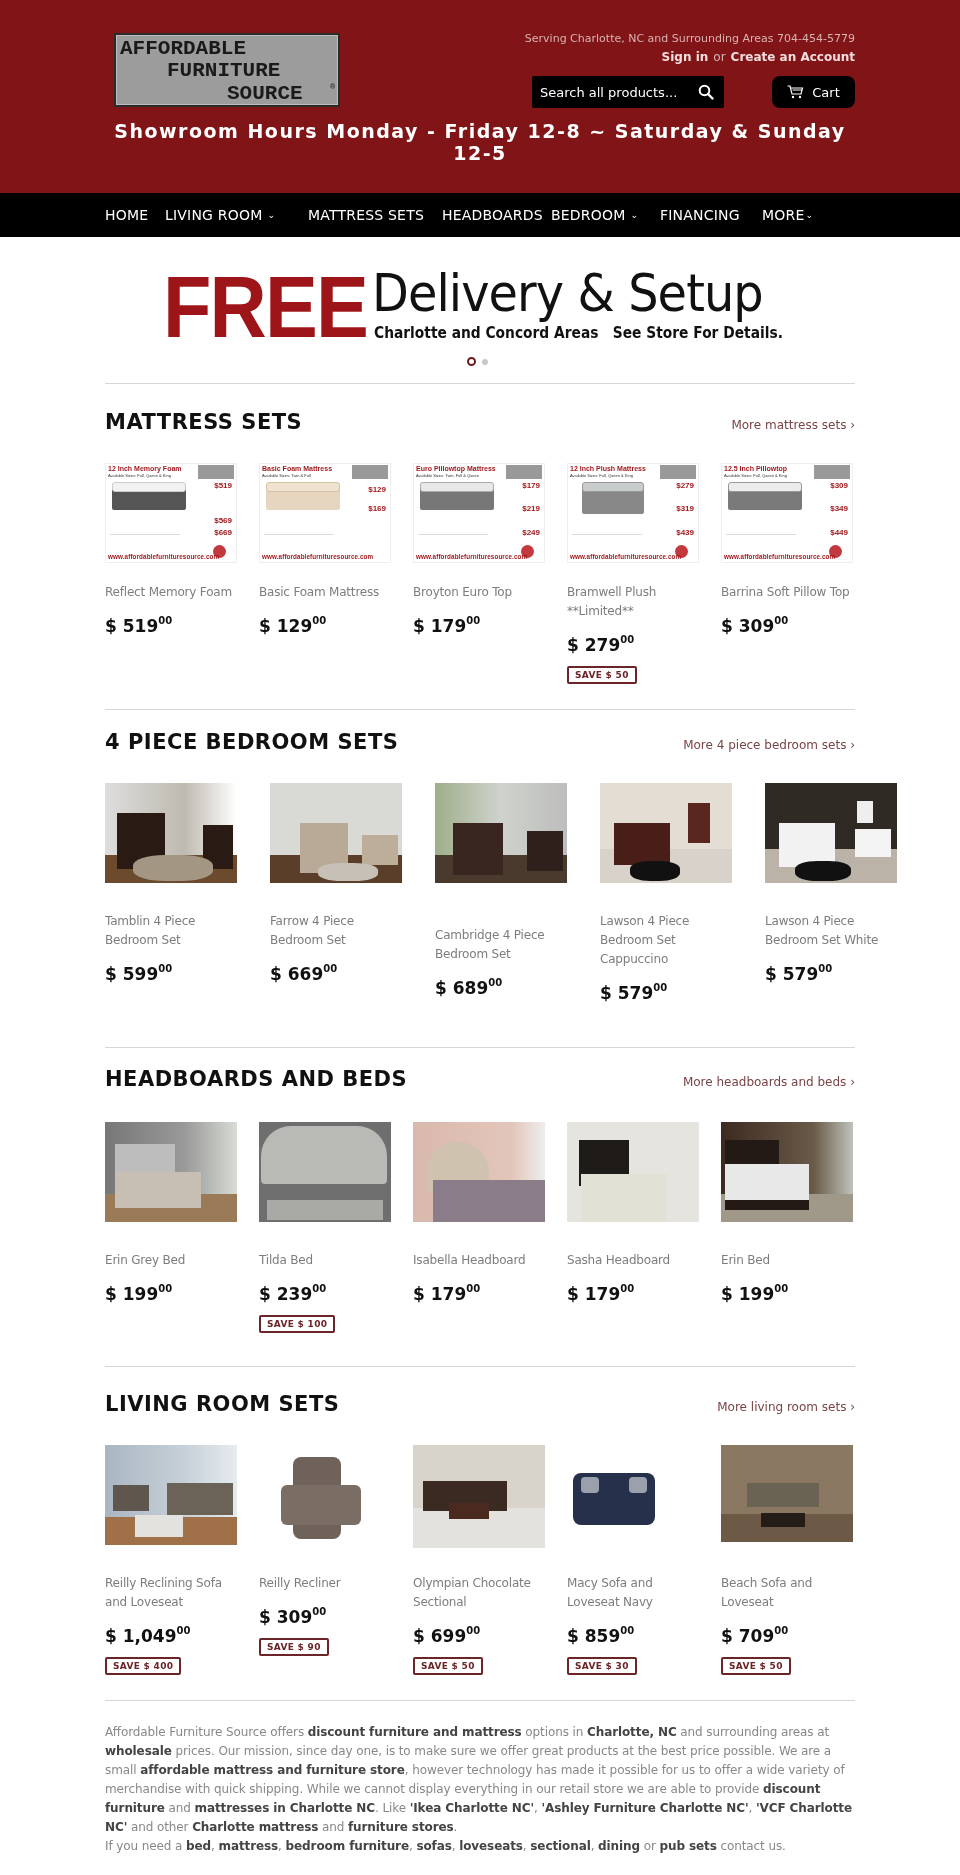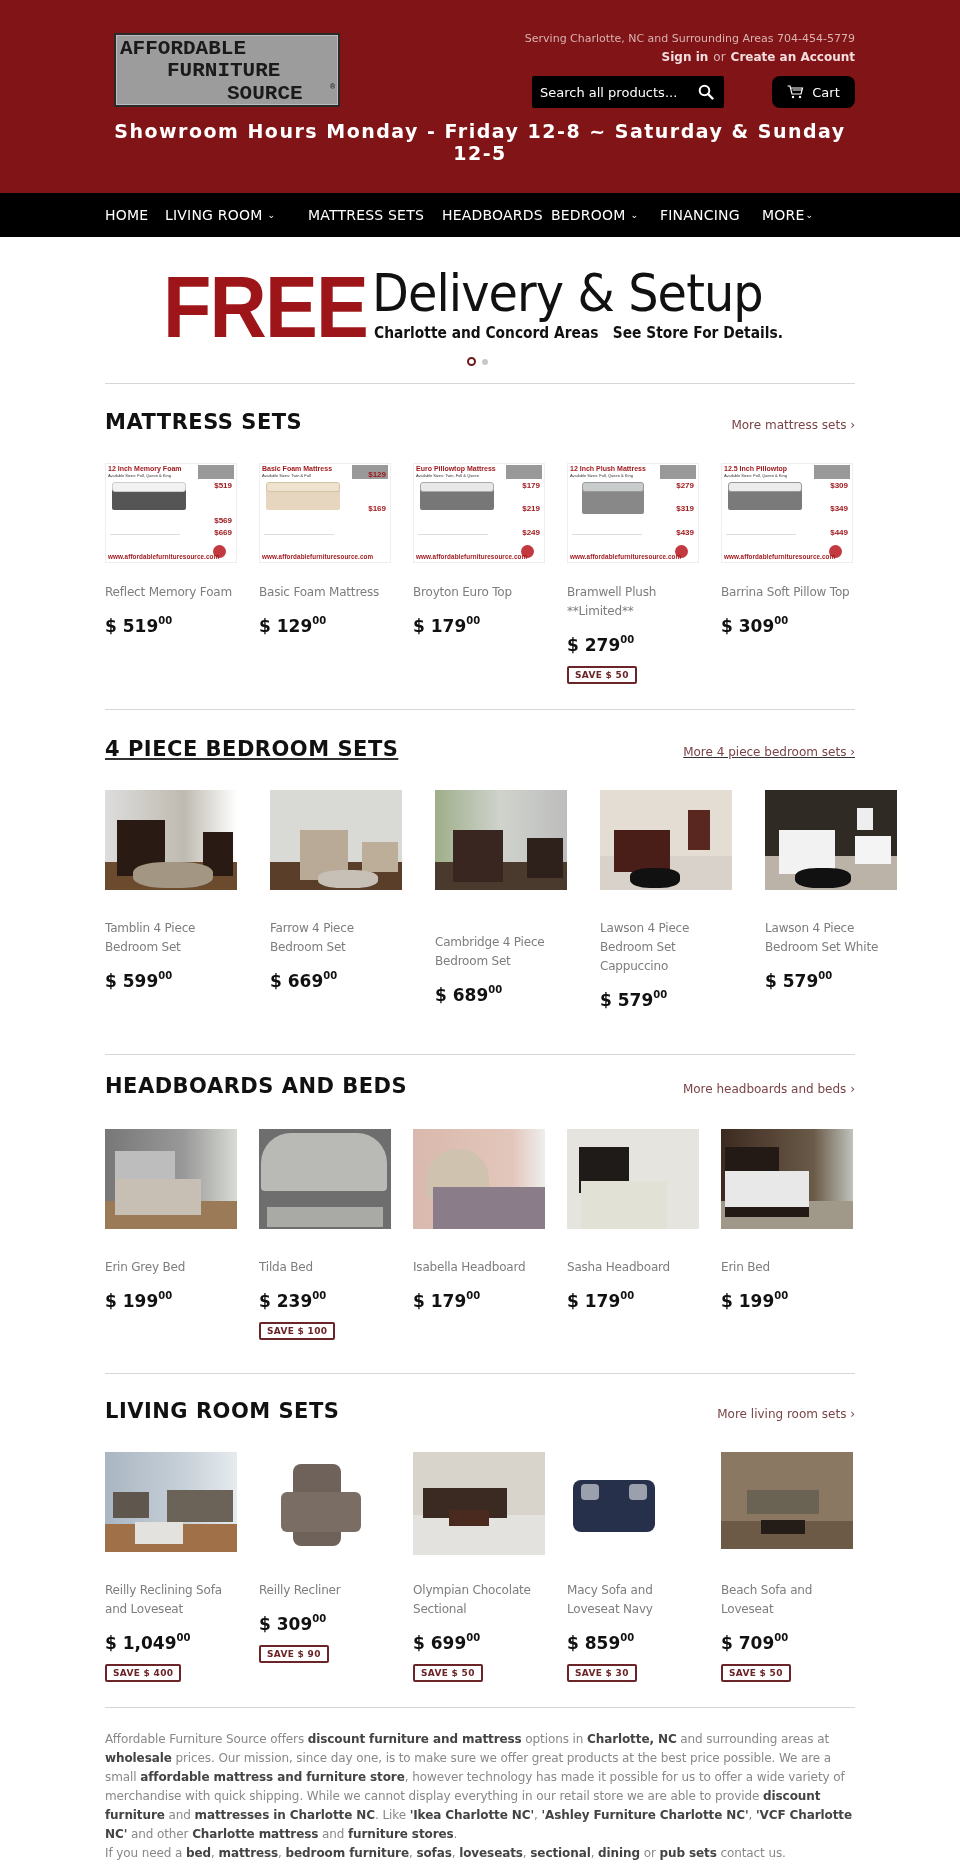--- a/index.html
+++ b/index.html
@@ -195,21 +195,21 @@
       <div class="p-price"><span>$ 519</span><sup>00</sup></div>
     </div>
 
     <div class="card">
       <div class="thumb m-sheet">
         <span class="h">Basic Foam Mattress</span>
         <span class="s">Available Sizes: Twin &amp; Full</span>
         <span class="badge"></span>
         <span class="bed" style="background:#e6d6bf;"></span>
         <span class="bed-top" style="background:#efe3cf;border:1px solid #d5c3a8;"></span>
-        <span class="pr" style="top:6px">$129</span>
+        <span class="pr" style="top:21px">$129</span>
         <span class="pr" style="top:40px">$169</span>
         <span class="feat"></span>
         <span class="url">www.affordablefurnituresource.com</span>
       </div>
       <div class="p-title" style="margin-top:20px;">Basic Foam Mattress</div>
       <div class="p-price"><span>$ 129</span><sup>00</sup></div>
     </div>
 
     <div class="card">
       <div class="thumb m-sheet">
@@ -263,21 +263,21 @@
         <span class="url">www.affordablefurnituresource.com</span>
       </div>
       <div class="p-title" style="margin-top:20px;">Barrina Soft Pillow Top</div>
       <div class="p-price"><span>$ 309</span><sup>00</sup></div>
     </div>
   </div>
 </div>
 
 <div class="container" style="margin-top:25px;">
   <hr class="sep">
-  <div class="section-head" style="margin-top:27px;text-decoration:underline;">
+  <div class="section-head" style="margin-top:20px;">
     <h2 class="section-title">4 PIECE BEDROOM SETS</h2>
     <a class="more-link">More 4 piece bedroom sets ›</a>
   </div>
   <div class="grid" style="margin-top:29px;gap:33px;">
     <div class="card">
       <div class="thumb">
         <div class="scene-wall" style="background:linear-gradient(90deg,#ddd 0,#bfbab0 60%,#fff 100%);"></div>
         <div class="scene-floor" style="background:#6b4a2e;"></div>
         <div class="scene-obj" style="left:12px;top:30px;width:48px;height:56px;background:#2a1a14;"></div>
         <div class="scene-obj" style="left:98px;top:42px;width:30px;height:44px;background:#2a1a14;"></div>

